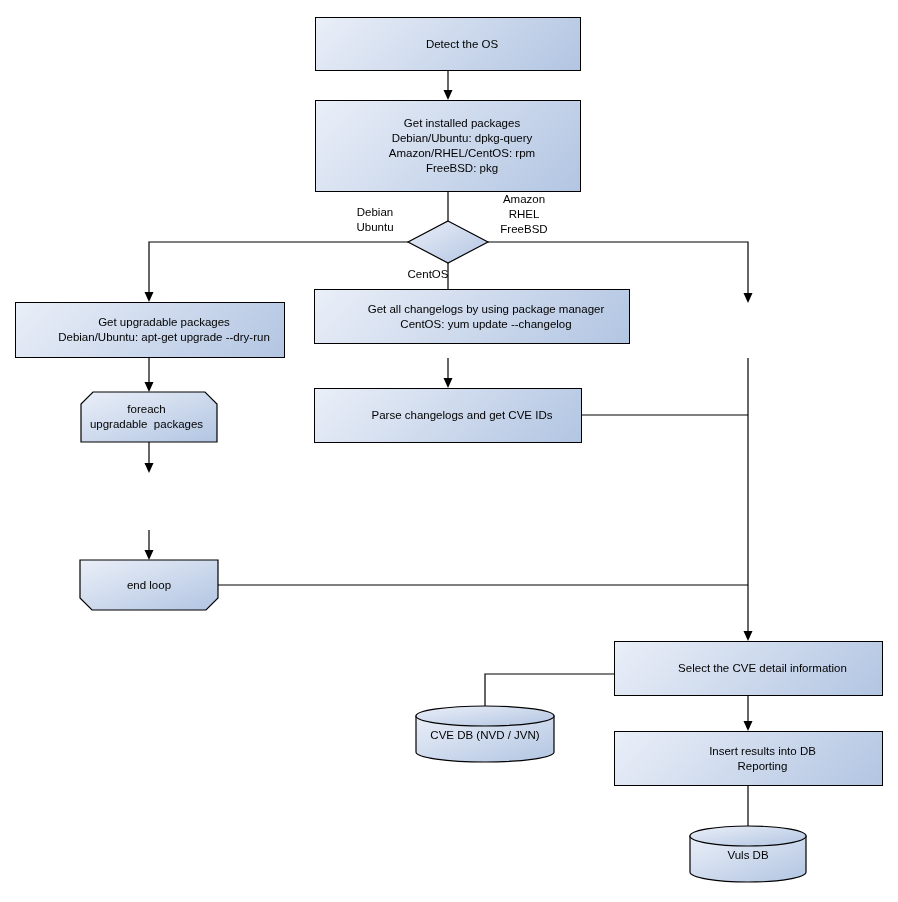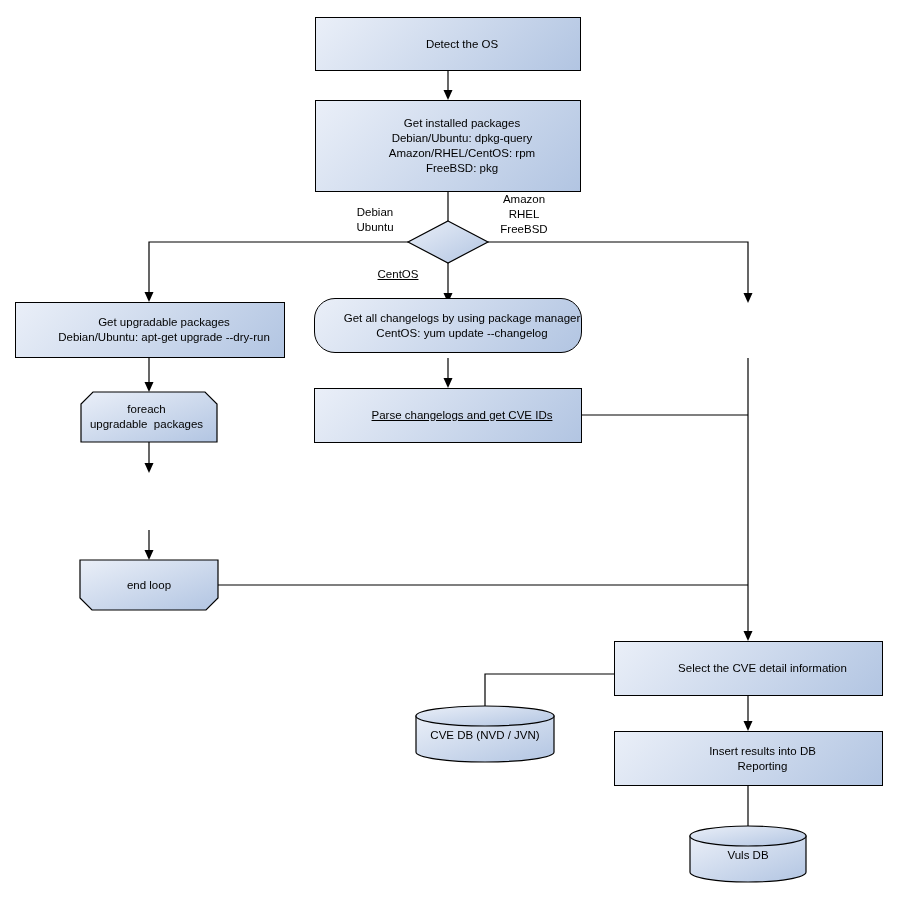--- a/index.html
+++ b/index.html
@@ -87,24 +87,24 @@
 
   <div class="node" style="left:15px; top:302px; width:270px; height:56px;">Get upgradable packages
 Debian/Ubuntu: apt-get upgrade --dry-run</div>
 
   <div class="node" style="left:315px; top:100px; width:266px; height:92px;">Get installed packages
 Debian/Ubuntu: dpkg-query
 Amazon/RHEL/CentOS: rpm
 FreeBSD: pkg</div>
 
 
-  <div class="node" style="left:314px; top:298px; width:268px; height:55px;border-radius:21px;">Get all changelogs by using package manager
+  <div class="node" style="left:314px; top:289px; width:316px; height:55px;">Get all changelogs by using package manager
 CentOS: yum update --changelog</div>
 
-  <div class="node" style="left:314px; top:388px; width:268px; height:55px;text-decoration:underline;">Parse changelogs and get CVE IDs</div>
+  <div class="node" style="left:314px; top:388px; width:268px; height:55px;">Parse changelogs and get CVE IDs</div>
 
 
   <div class="node" style="left:614px; top:641px; width:269px; height:55px;">Select the CVE detail information</div>
 
   <div class="node" style="left:614px; top:731px; width:269px; height:55px;">Insert results into DB
 Reporting</div>
 
   <div class="shape-label" style="left:81px; top:392px; width:131px; height:50px;">foreach
 upgradable  packages</div>
 
@@ -114,15 +114,15 @@
 
   <div class="shape-label" style="left:690px; top:834px; width:116px; height:42px;">Vuls DB</div>
 
   <div class="edge-label" style="left:340px; top:205px; width:70px;">Debian
 Ubuntu</div>
 
   <div class="edge-label" style="left:493px; top:192px; width:62px;">Amazon
 RHEL
 FreeBSD</div>
 
-  <div class="edge-label" style="left:368px; top:267px; width:60px;text-decoration:underline;">CentOS</div>
+  <div class="edge-label" style="left:398px; top:267px; width:60px;">CentOS</div>
 
 </div>
 
 </body></html>

